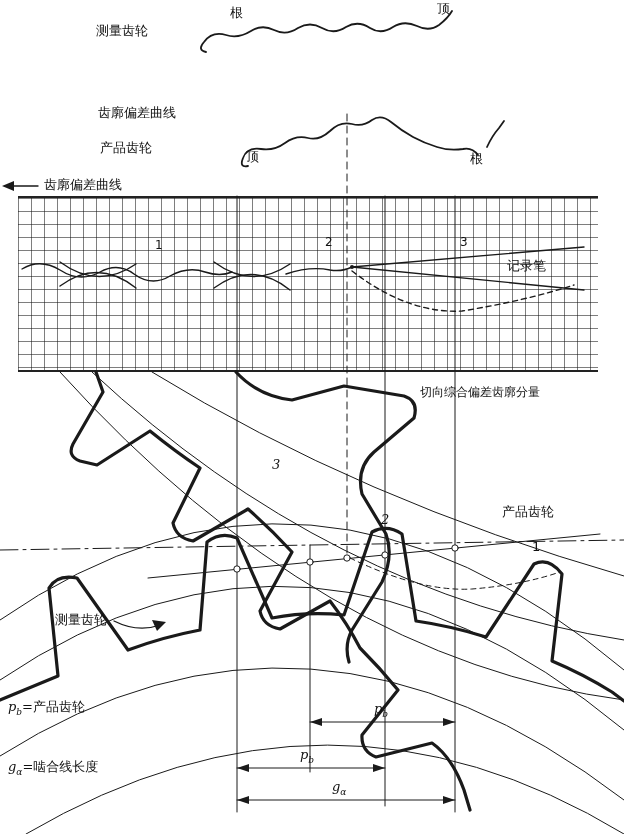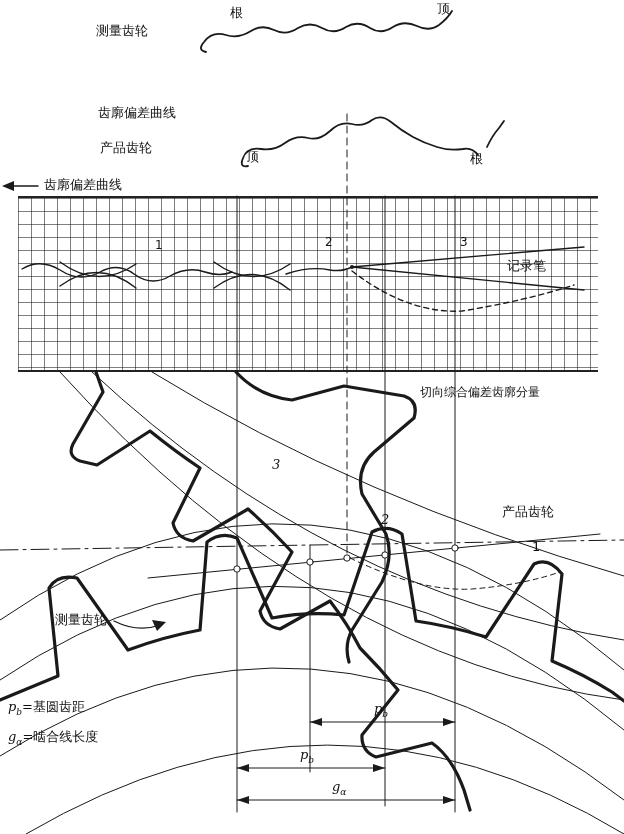--- a/index.html
+++ b/index.html
@@ -135,23 +135,23 @@
   <div class="lbl" style="left:507px;top:259px">记录笔</div>
   <div class="lbl small" style="left:420px;top:386px">切向综合偏差齿廓分量</div>
 
   <div class="lbl it" style="left:272px;top:458px">3</div>
   <div class="lbl it" style="left:381px;top:513px">2</div>
   <div class="lbl" style="left:532px;top:540px">1</div>
   <div class="lbl" style="left:502px;top:505px">产品齿轮</div>
   <div class="lbl" style="left:55px;top:613px">测量齿轮</div>
 
   <div class="lbl" style="left:8px;top:700px">
-    <span class="it">p</span><sub>b</sub><span>=基圆齿距</span>
+    <span class="it">p</span><sub>b</sub><span>=产品齿轮</span>
   </div>
-  <div class="lbl" style="left:8px;top:730px">
+  <div class="lbl" style="left:8px;top:760px">
     <span class="it">g</span><sub>α</sub><span>=啮合线长度</span>
   </div>
 
   <div class="lbl it" style="left:374px;top:702px">
     <span>p</span><sub>b</sub>
   </div>
   <div class="lbl it" style="left:300px;top:748px">
     <span>p</span><sub>b</sub>
   </div>
   <div class="lbl it" style="left:332px;top:780px">

